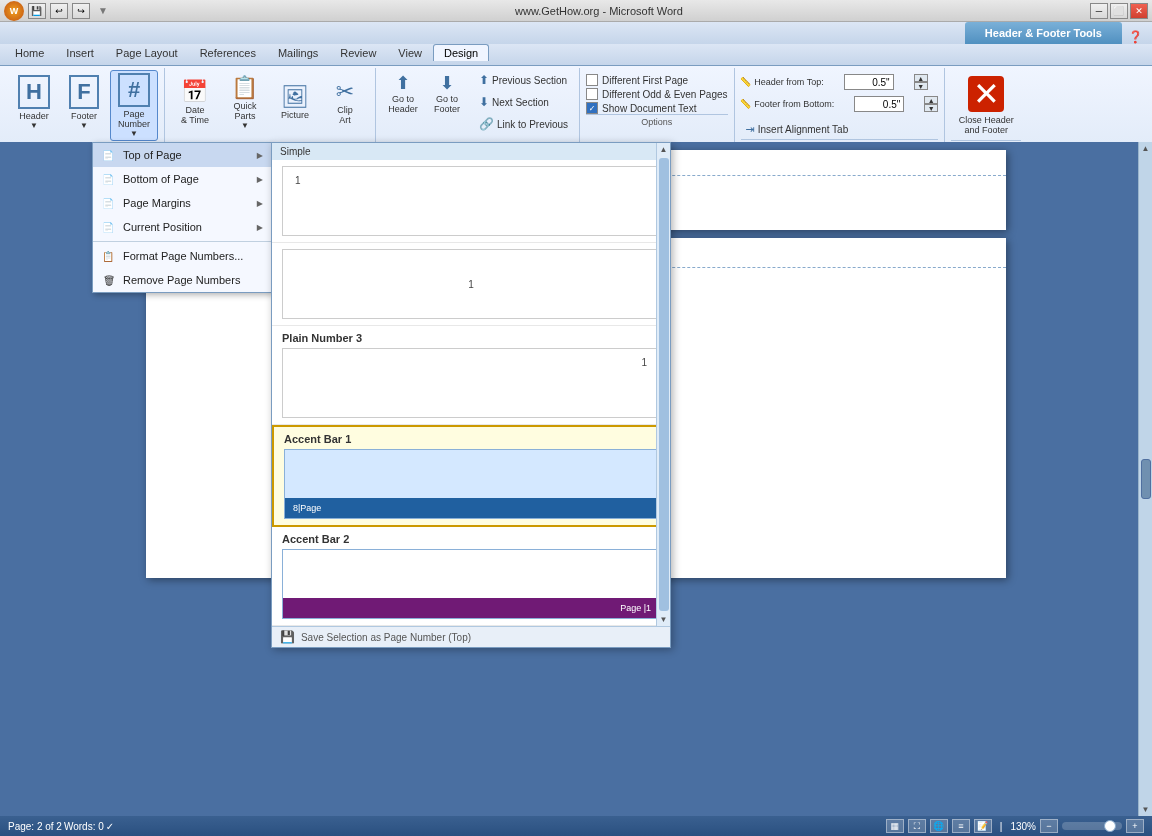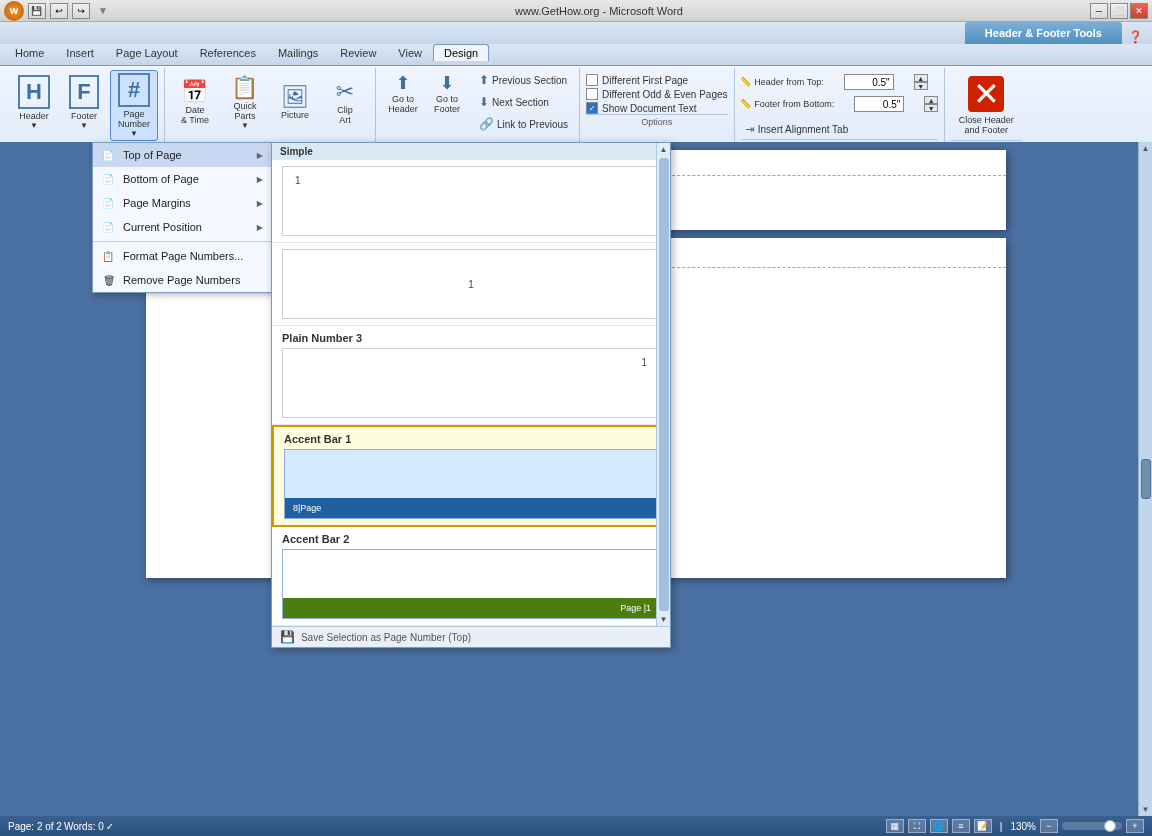--- a/index.html
+++ b/index.html
@@ -123,21 +123,21 @@
       width: 400px;
     }
     .submenu-scroll {
       max-height: 560px;
       overflow-y: auto;
     }
     .submenu-header {
       background: #d8e8f5;
       padding: 3px 8px;
       font-size: 10px;
-      font-weight: bold;
+      font-weight: normal;
       color: #333;
     }
     .gallery-item {
       padding: 6px 10px;
       cursor: pointer;
       border-bottom: 1px solid #e8e8e8;
     }
     .gallery-item-label { font-size: 11px; font-weight: bold; color: #333; margin-bottom: 4px; }
     .gallery-preview {
       background: white;
@@ -185,21 +185,21 @@
     }
     .accent-bar { background: #2060a0; height: 20px; width: 100%; position: absolute; left: 0; bottom: 0; display: flex; align-items: center; justify-content: flex-start; padding-left: 8px; }
     .accent-text { color: white; font-size: 9px; }
     .accent-preview-2 {
       background: white;
       border: 1px solid #8ab0d8;
       height: 70px;
       display: flex; align-items: flex-end; justify-content: flex-end;
       position: relative;
     }
-    .accent-bar-2 { background: #4d7c0f; height: 20px; width: 100%; position: absolute; left: 0; bottom: 0; display: flex; align-items: center; justify-content: flex-end; padding-right: 8px; }
+    .accent-bar-2 { background: #701a75; height: 20px; width: 100%; position: absolute; left: 0; bottom: 0; display: flex; align-items: center; justify-content: flex-end; padding-right: 8px; }
 
     .submenu-footer {
       background: #e8eff8;
       border-top: 1px solid #b0c8e0;
       padding: 3px 8px;
       display: flex; align-items: center; gap: 6px;
       font-size: 10px; color: #555;
       cursor: pointer;
     }
 

